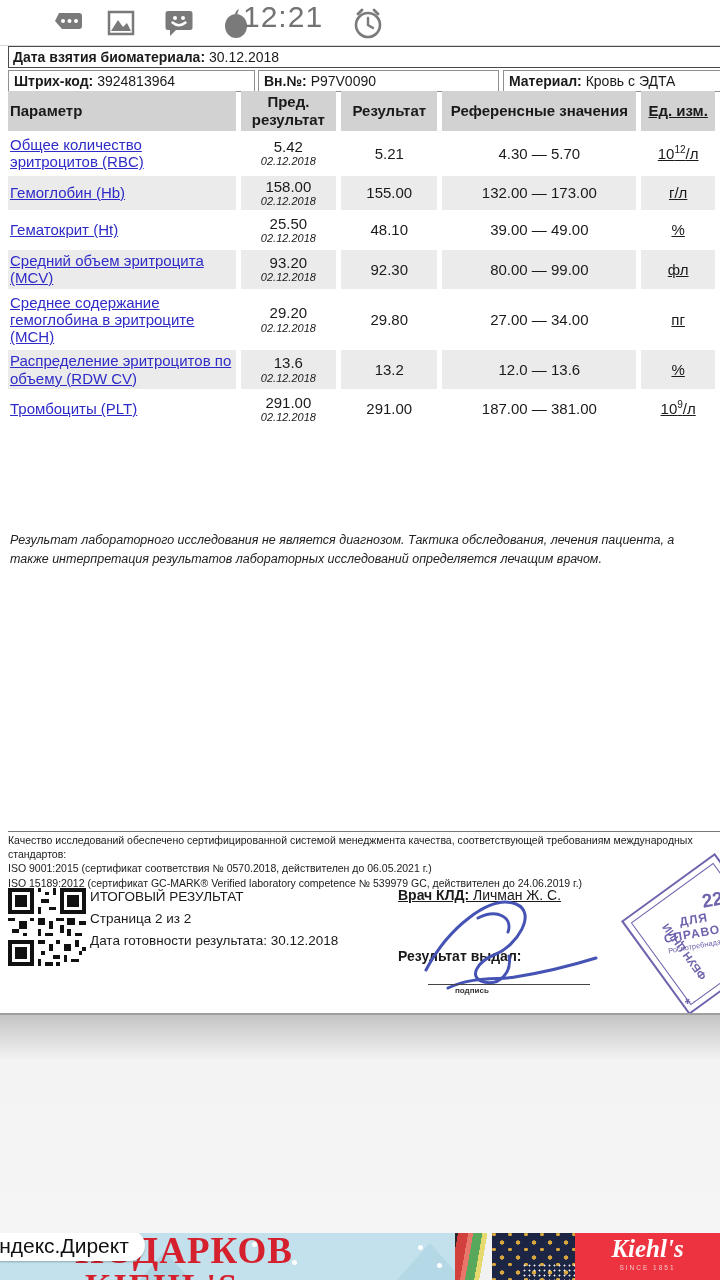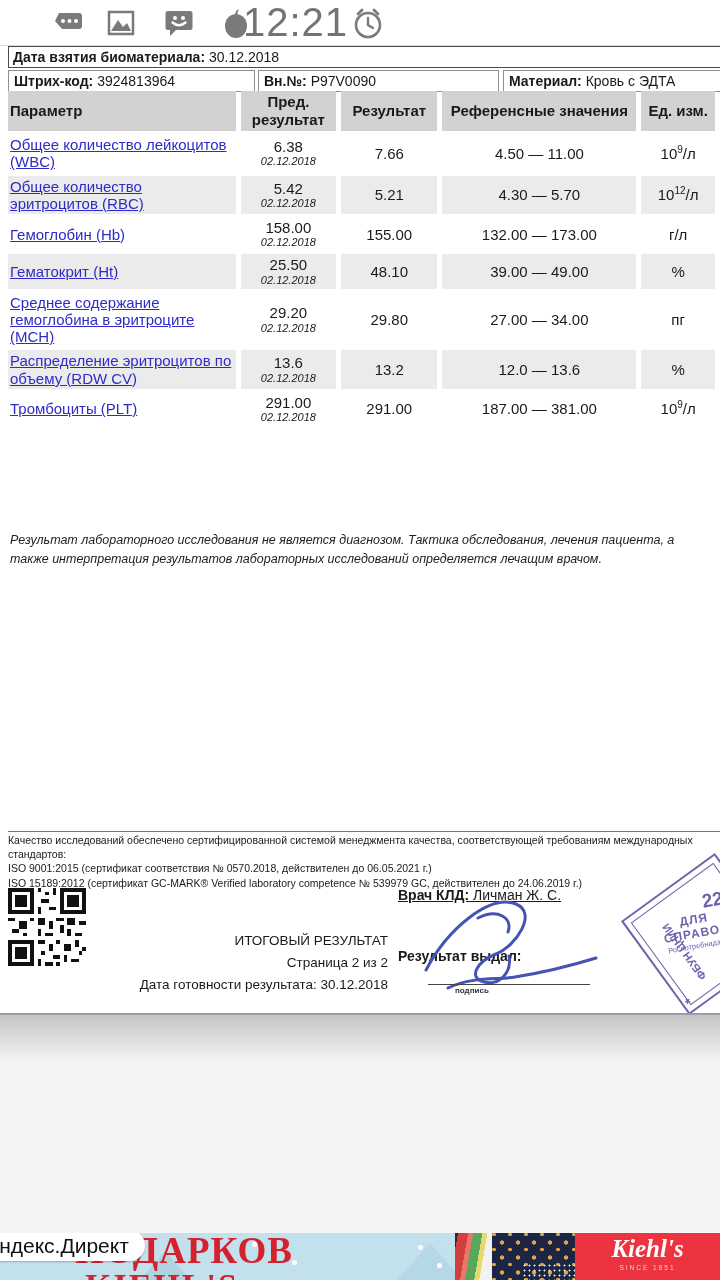--- a/index.html
+++ b/index.html
@@ -2,51 +2,51 @@
 <html><head>
 <meta charset="utf-8">
 <style>
   html,body{margin:0;padding:0;}
   body{width:720px;height:1280px;position:relative;overflow:hidden;background:#fff;
        font-family:"Liberation Sans",sans-serif;color:#1a1a1a;}
   
   .statusbar{position:absolute;left:0;top:0;width:720px;height:45px;background:#fff;
              border-bottom:1px solid #d9d9d9;}
   .sb-icon{position:absolute;top:7px;width:32px;height:32px;}
-  .sb-time{position:absolute;left:243px;top:0px;font-size:40px;color:#737373;letter-spacing:1px;}
+  .sb-time{position:absolute;left:243px;top:0px;font-size:30px;color:#737373;letter-spacing:1px;}
   
   .daterow{position:absolute;left:8px;top:46px;width:712px;height:20px;
            border:1px solid #4a4a4a;border-right:none;font-size:14px;line-height:20px;padding-left:4px;}
   .b{font-weight:bold;}
   
   .infobox{position:absolute;top:70px;height:20px;border:1px solid #8f8f8f;
            font-size:14px;line-height:20px;padding-left:5px;background:#fff;white-space:nowrap;overflow:hidden;}
   
   .lab-table{position:absolute;left:3px;top:88px;border-collapse:separate;border-spacing:5px 3px;}
   .lab-table th{background:#d2d2d2;font-size:15px;font-weight:bold;text-align:center;
                 vertical-align:middle;padding:2px 2px;line-height:1.2;}
   .lab-table td{font-size:15px;vertical-align:middle;text-align:center;padding:2px 2px;line-height:1.15;}
   .lab-table tbody tr:nth-child(even) td{background:#ebebeb;}
   .c-param{width:240px;max-width:240px;text-align:left !important;}
   .c-prev{width:94px;max-width:94px;}
   .c-res{width:95px;max-width:95px;}
   .c-ref{width:202px;max-width:202px;}
-  .c-unit{width:75px;max-width:75px;}
+  .c-unit{width:75px;max-width:75px;text-decoration:underline;}
   .param-link{color:#2f2bc7;text-decoration:underline;cursor:pointer;}
   .prev-date{display:block;font-size:11px;font-style:italic;line-height:13px;color:#1a1a1a;}
   sup{font-size:10px;line-height:0;}
   
   .disclaimer{position:absolute;left:10px;top:531px;width:690px;font-size:12.5px;
               font-style:italic;line-height:1.55;color:#222;}
   
   .quality{position:absolute;left:8px;top:831px;width:712px;border-top:1px solid #777;
            padding-top:1px;font-size:10.5px;line-height:1.35;color:#1a1a1a;}
   
   .qr{position:absolute;left:8px;top:888px;width:78px;height:78px;background:#fff;}
-  .res-col{position:absolute;left:90px;top:886px;width:298px;text-align:right;font-size:13.5px;line-height:22px;margin-top:44px;}
+  .res-col{position:absolute;left:90px;top:886px;width:298px;font-size:13.5px;line-height:22px;}
   .res-col .small{font-size:10.5px;}
   .doc-col{position:absolute;left:398px;top:886px;font-size:14px;line-height:18px;text-decoration:underline;}
   .issued{position:absolute;left:398px;top:948px;font-size:14px;font-weight:bold;}
   .sig-wrap{position:absolute;left:418px;top:888px;width:185px;height:110px;}
   .sig-line{position:absolute;left:428px;top:984px;width:162px;border-top:1px solid #444;}
   .sig-caption{position:absolute;left:455px;top:986px;font-size:8px;color:#333;font-weight:bold;}
   
   .stamp{position:absolute;left:644px;top:876px;width:112px;height:112px;
          border:2px solid #6f63ad;transform:rotate(-36deg);color:#6f63ad;}
   .stamp-inner{position:absolute;left:5px;top:5px;right:5px;bottom:5px;border:1px solid #6f63ad;}
@@ -145,32 +145,20 @@
   <thead>
     <tr>
       <th class="c-param">Параметр</th>
       <th class="c-prev">Пред. результат</th>
       <th class="c-res">Результат</th>
       <th class="c-ref">Референсные значения</th>
       <th class="c-unit">Ед. изм.</th>
     </tr>
   </thead>
   <tbody>
-  <tr>
-    <td class="c-param">
-      <span class="param-link">Общее количество лейкоцитов (WBC)</span>
-    </td>
-    <td class="c-prev">
-      <span>6.38</span>
-      <span class="prev-date">02.12.2018</span>
-    </td>
-    <td class="c-res">7.66</td>
-    <td class="c-ref">4.50 — 11.00</td>
-    <td class="c-unit"><span>10</span><sup>9</sup><span>/л</span></td>
-  </tr>
 
   <tr>
     <td class="c-param">
       <span class="param-link">Общее количество эритроцитов (RBC)</span>
     </td>
     <td class="c-prev">
       <span>5.42</span>
       <span class="prev-date">02.12.2018</span>
     </td>
     <td class="c-res">5.21</td>
@@ -197,20 +185,32 @@
     </td>
     <td class="c-prev">
       <span>25.50</span>
       <span class="prev-date">02.12.2018</span>
     </td>
     <td class="c-res">48.10</td>
     <td class="c-ref">39.00 — 49.00</td>
     <td class="c-unit"><span>%</span><sup></sup><span></span></td>
   </tr>
 
+  <tr>
+    <td class="c-param">
+      <span class="param-link">Средний объем эритроцита (MCV)</span>
+    </td>
+    <td class="c-prev">
+      <span>93.20</span>
+      <span class="prev-date">02.12.2018</span>
+    </td>
+    <td class="c-res">92.30</td>
+    <td class="c-ref">80.00 — 99.00</td>
+    <td class="c-unit"><span>фл</span><sup></sup><span></span></td>
+  </tr>
 
   <tr>
     <td class="c-param">
       <span class="param-link">Среднее содержание гемоглобина в эритроците (MCH)</span>
     </td>
     <td class="c-prev">
       <span>29.20</span>
       <span class="prev-date">02.12.2018</span>
     </td>
     <td class="c-res">29.80</td>

